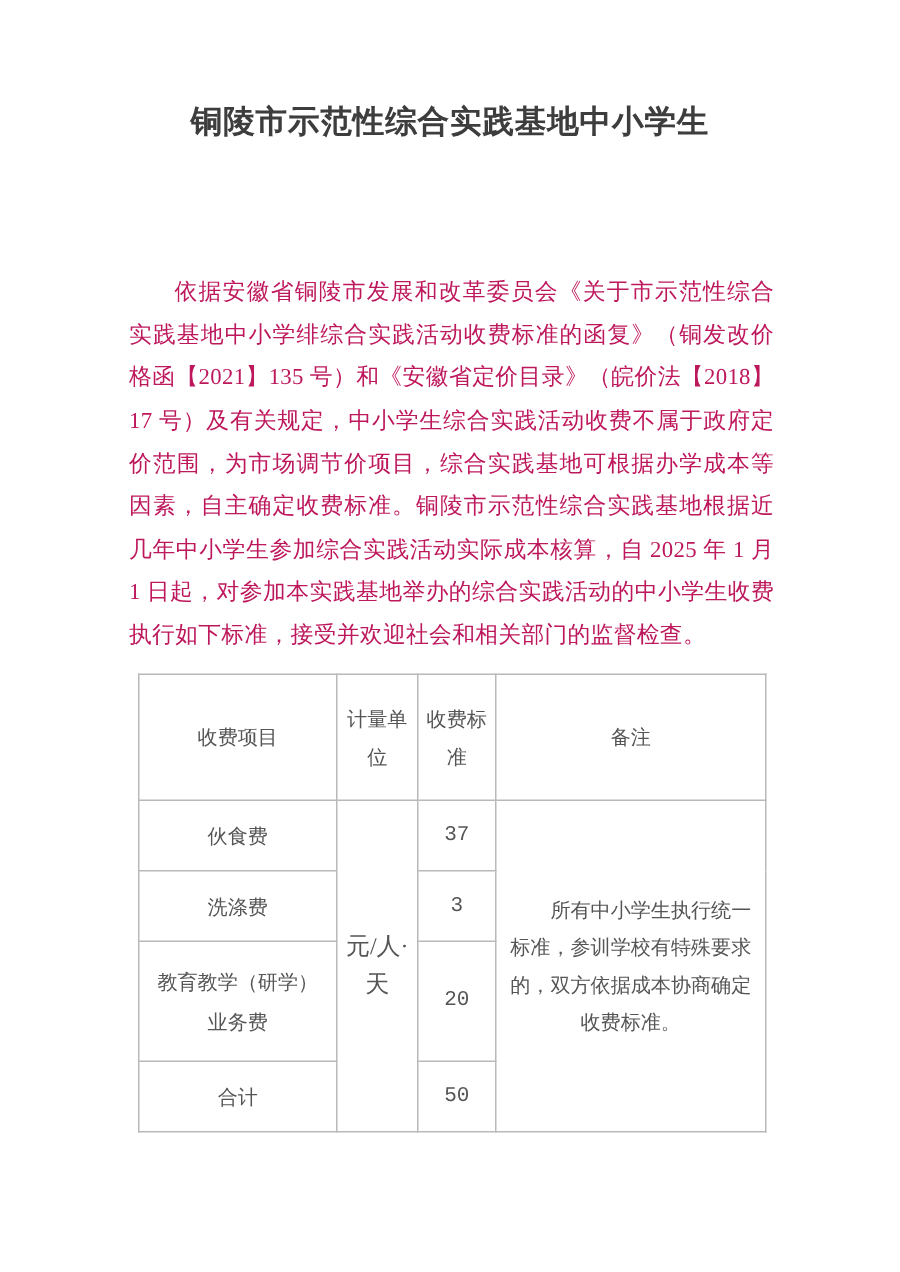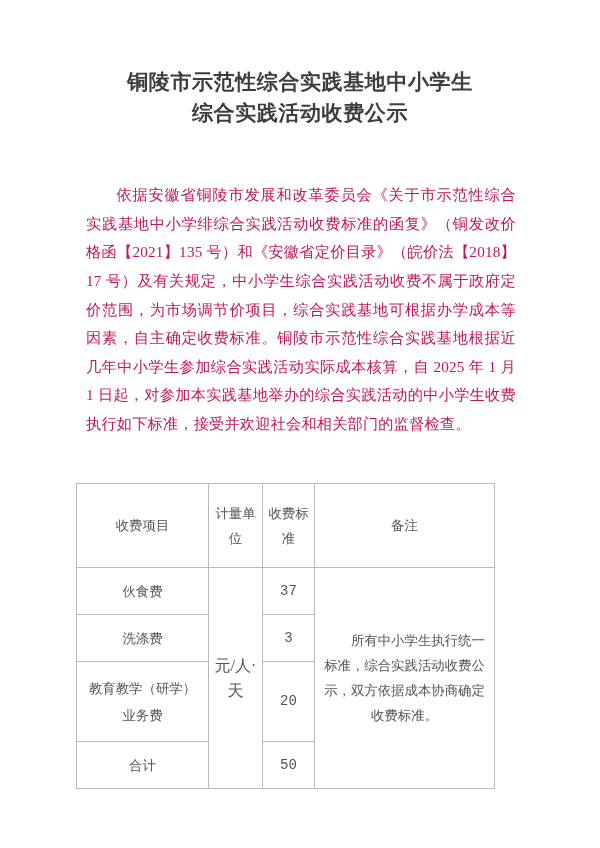--- a/index.html
+++ b/index.html
@@ -51,29 +51,28 @@
     line-height: 28.6px;
     text-align: justify;
     text-justify: inter-ideograph;
     text-indent: 2em;
     color: #be185d;
     letter-spacing: 0.2px;
     font-family: "Liberation Serif", "DejaVu Serif", serif;
   }
   .fee-table {
     position: absolute;
-    left: 76px;
+    left: 92px;
     top: 449px;
     width: 418px;
     border-collapse: collapse;
     table-layout: fixed;
     font-size: 13.4px;
     color: #555;
     font-family: "Liberation Serif", "DejaVu Serif", serif;
-    margin-top: 34px;
   }
   .fee-table td, .fee-table th {
     border: 1px solid #b9b9b9;
     text-align: center;
     vertical-align: middle;
     font-weight: normal;
     padding: 2px 4px;
     line-height: 25px;
     box-sizing: border-box;
   }
@@ -110,21 +109,20 @@
     line-height: 27px;
   }
 </style>
 </head>
 <body>
 
 <div class="page">
 
   <h1 class="doc-title">
     <span class="line">铜陵市示范性综合实践基地中小学生</span>
-    <span class="line">综合实践活动收费公示</span>
   </h1>
 
   <p class="body-text">依据安徽省铜陵市发展和改革委员会《关于市示范性综合实践基地中小学绯综合实践活动收费标准的函复》（铜发改价格函【2021】135 号）和《安徽省定价目录》（皖价法【2018】17 号）及有关规定，中小学生综合实践活动收费不属于政府定价范围，为市场调节价项目，综合实践基地可根据办学成本等因素，自主确定收费标准。铜陵市示范性综合实践基地根据近几年中小学生参加综合实践活动实际成本核算，自 2025 年 1 月 1 日起，对参加本实践基地举办的综合实践活动的中小学生收费执行如下标准，接受并欢迎社会和相关部门的监督检查。</p>
 
   <table class="fee-table">
     <colgroup>
       <col class="col-item">
       <col class="col-unit">
       <col class="col-price">
       <col class="col-remark">
@@ -137,21 +135,21 @@
         <td>备注</td>
       </tr>
     </thead>
     <tbody>
       <tr class="row-a">
         <td>
           <span class="cell-item-wrap">伙食费</span>
         </td>
         <td class="cell-unit" rowspan="4">元/人·天</td>
         <td class="cell-price">37</td>
-        <td class="cell-remark" rowspan="4">所有中小学生执行统一标准，综合实践活动收费公示，双方依据成本协商确定收费标准。</td>
+        <td class="cell-remark" rowspan="4">所有中小学生执行统一标准，参训学校有特殊要求的，双方依据成本协商确定收费标准。</td>
       </tr>
       <tr class="row-b">
         <td>
           <span class="cell-item-wrap">洗涤费</span>
         </td>
         <td class="cell-price">3</td>
       </tr>
       <tr class="row-c">
         <td>
           <span class="cell-item-wrap">教育教学（研学）业务费</span>

